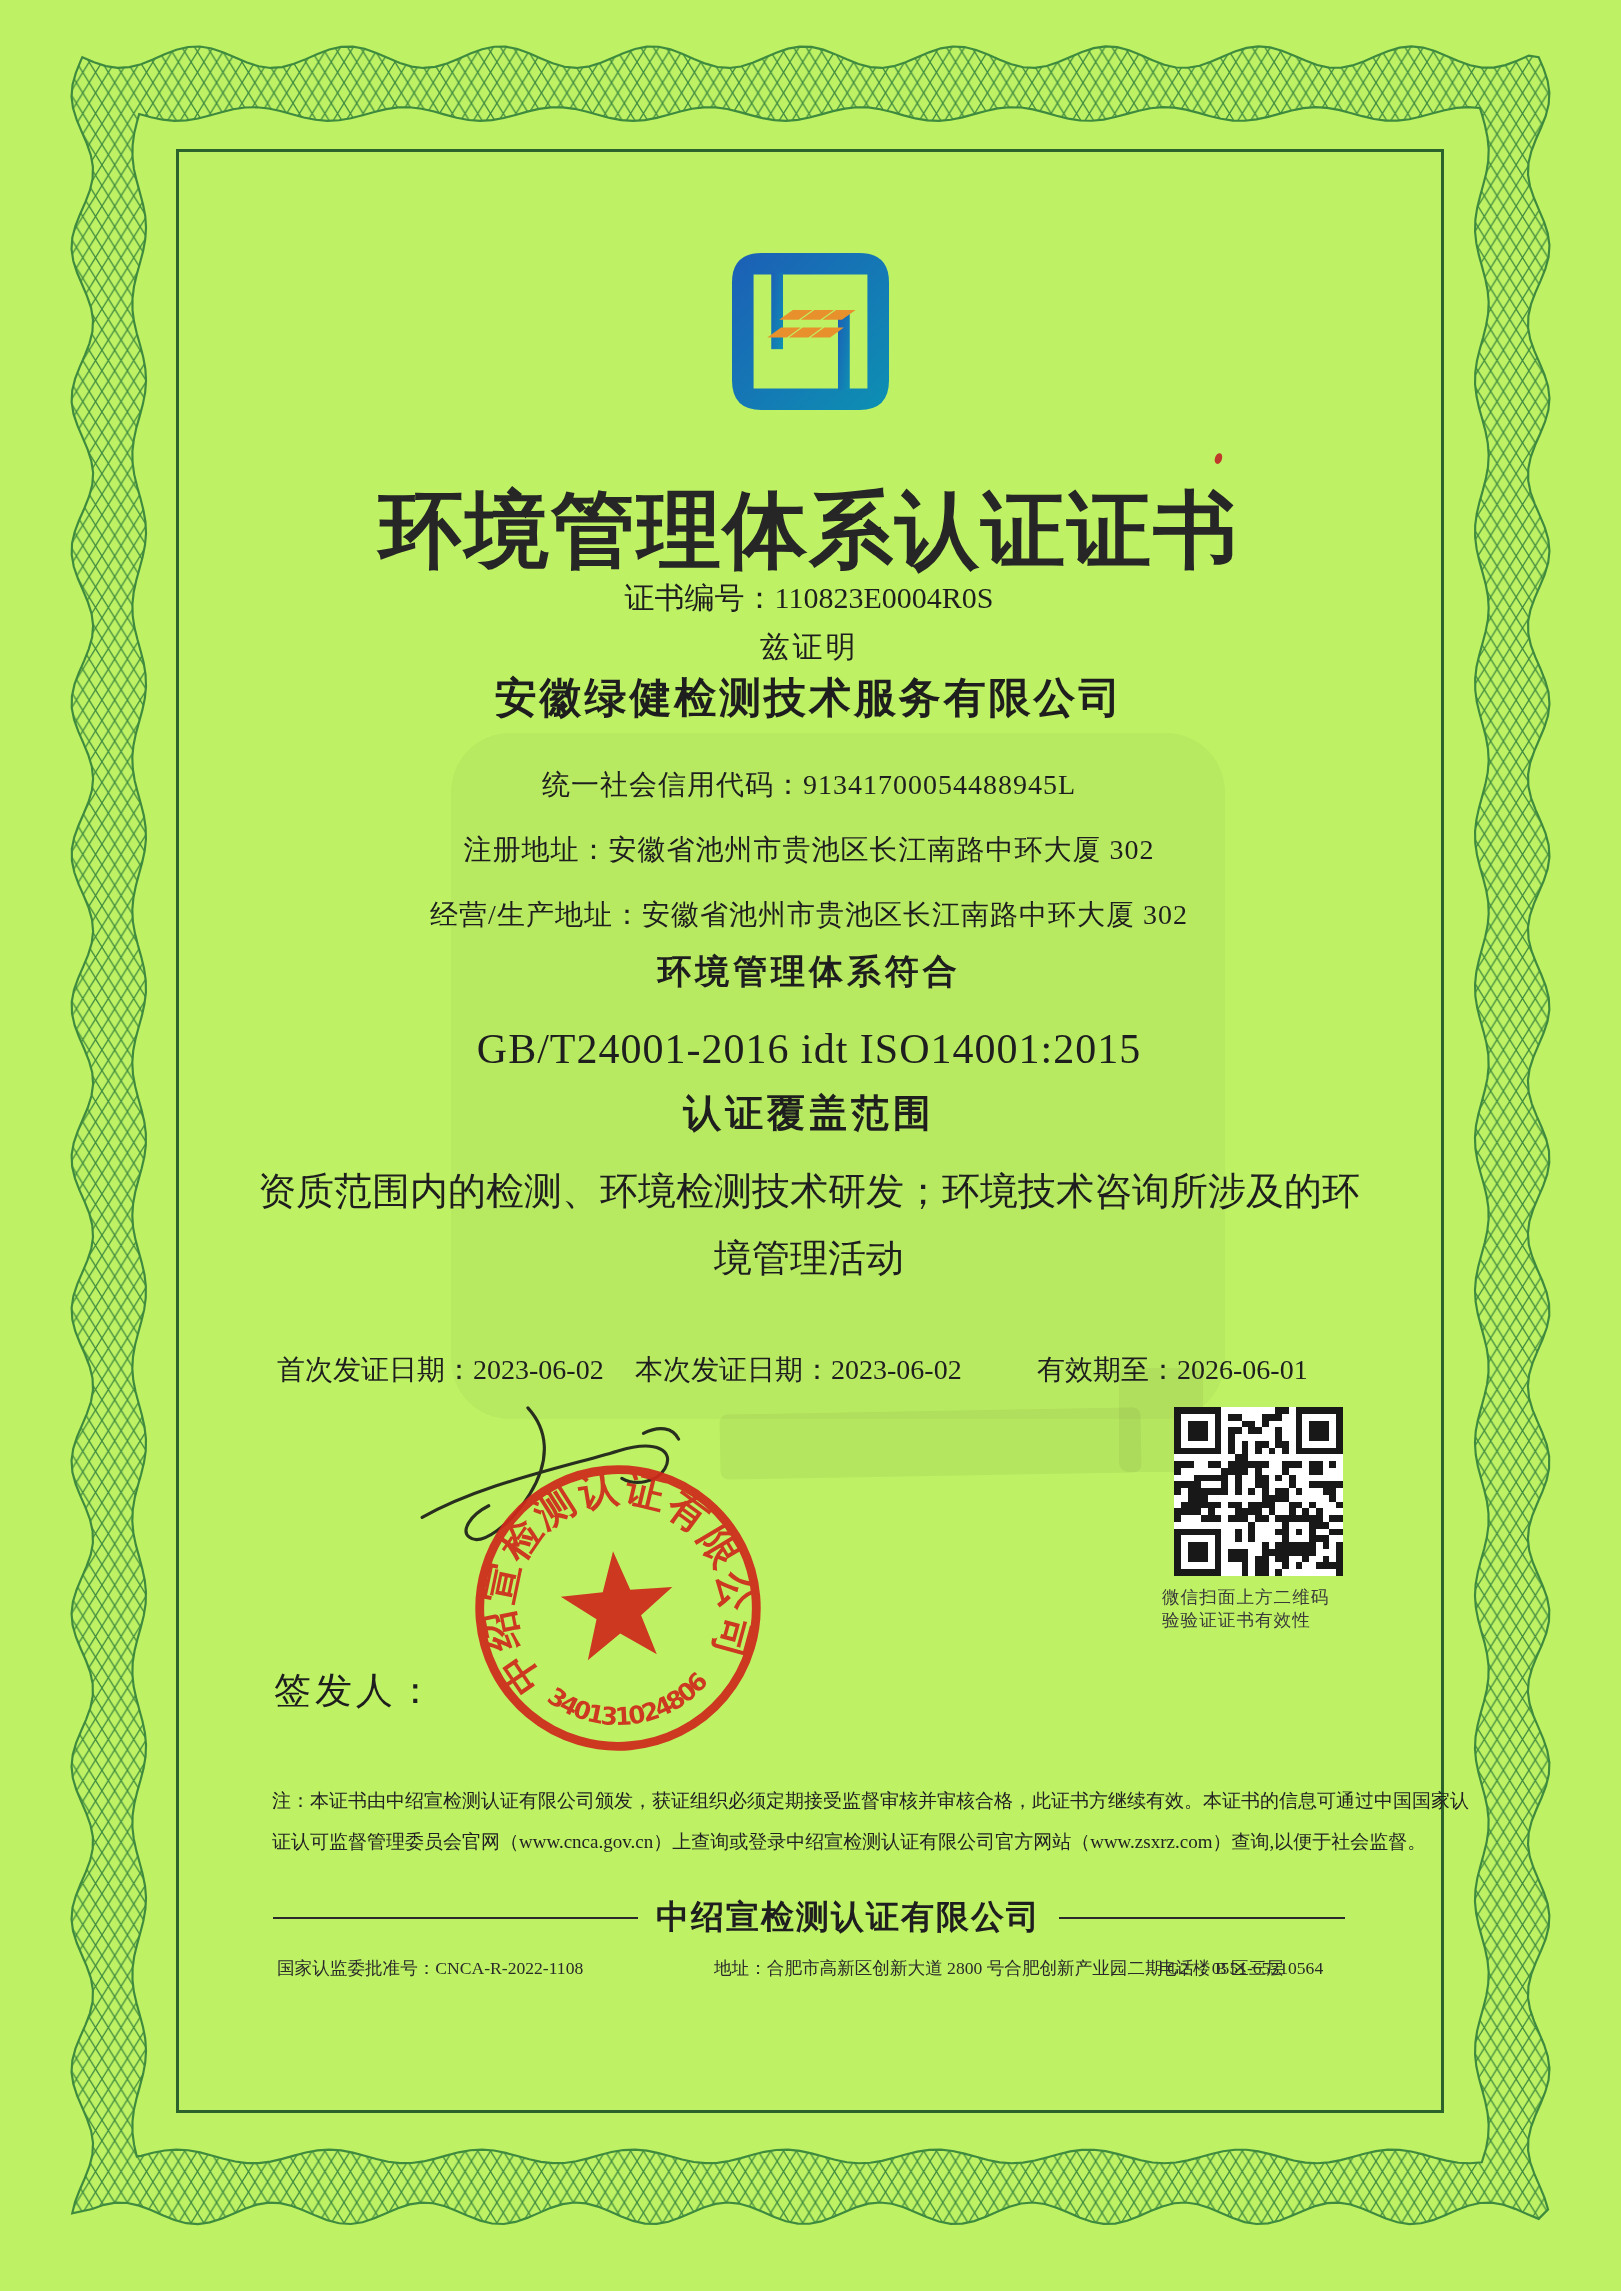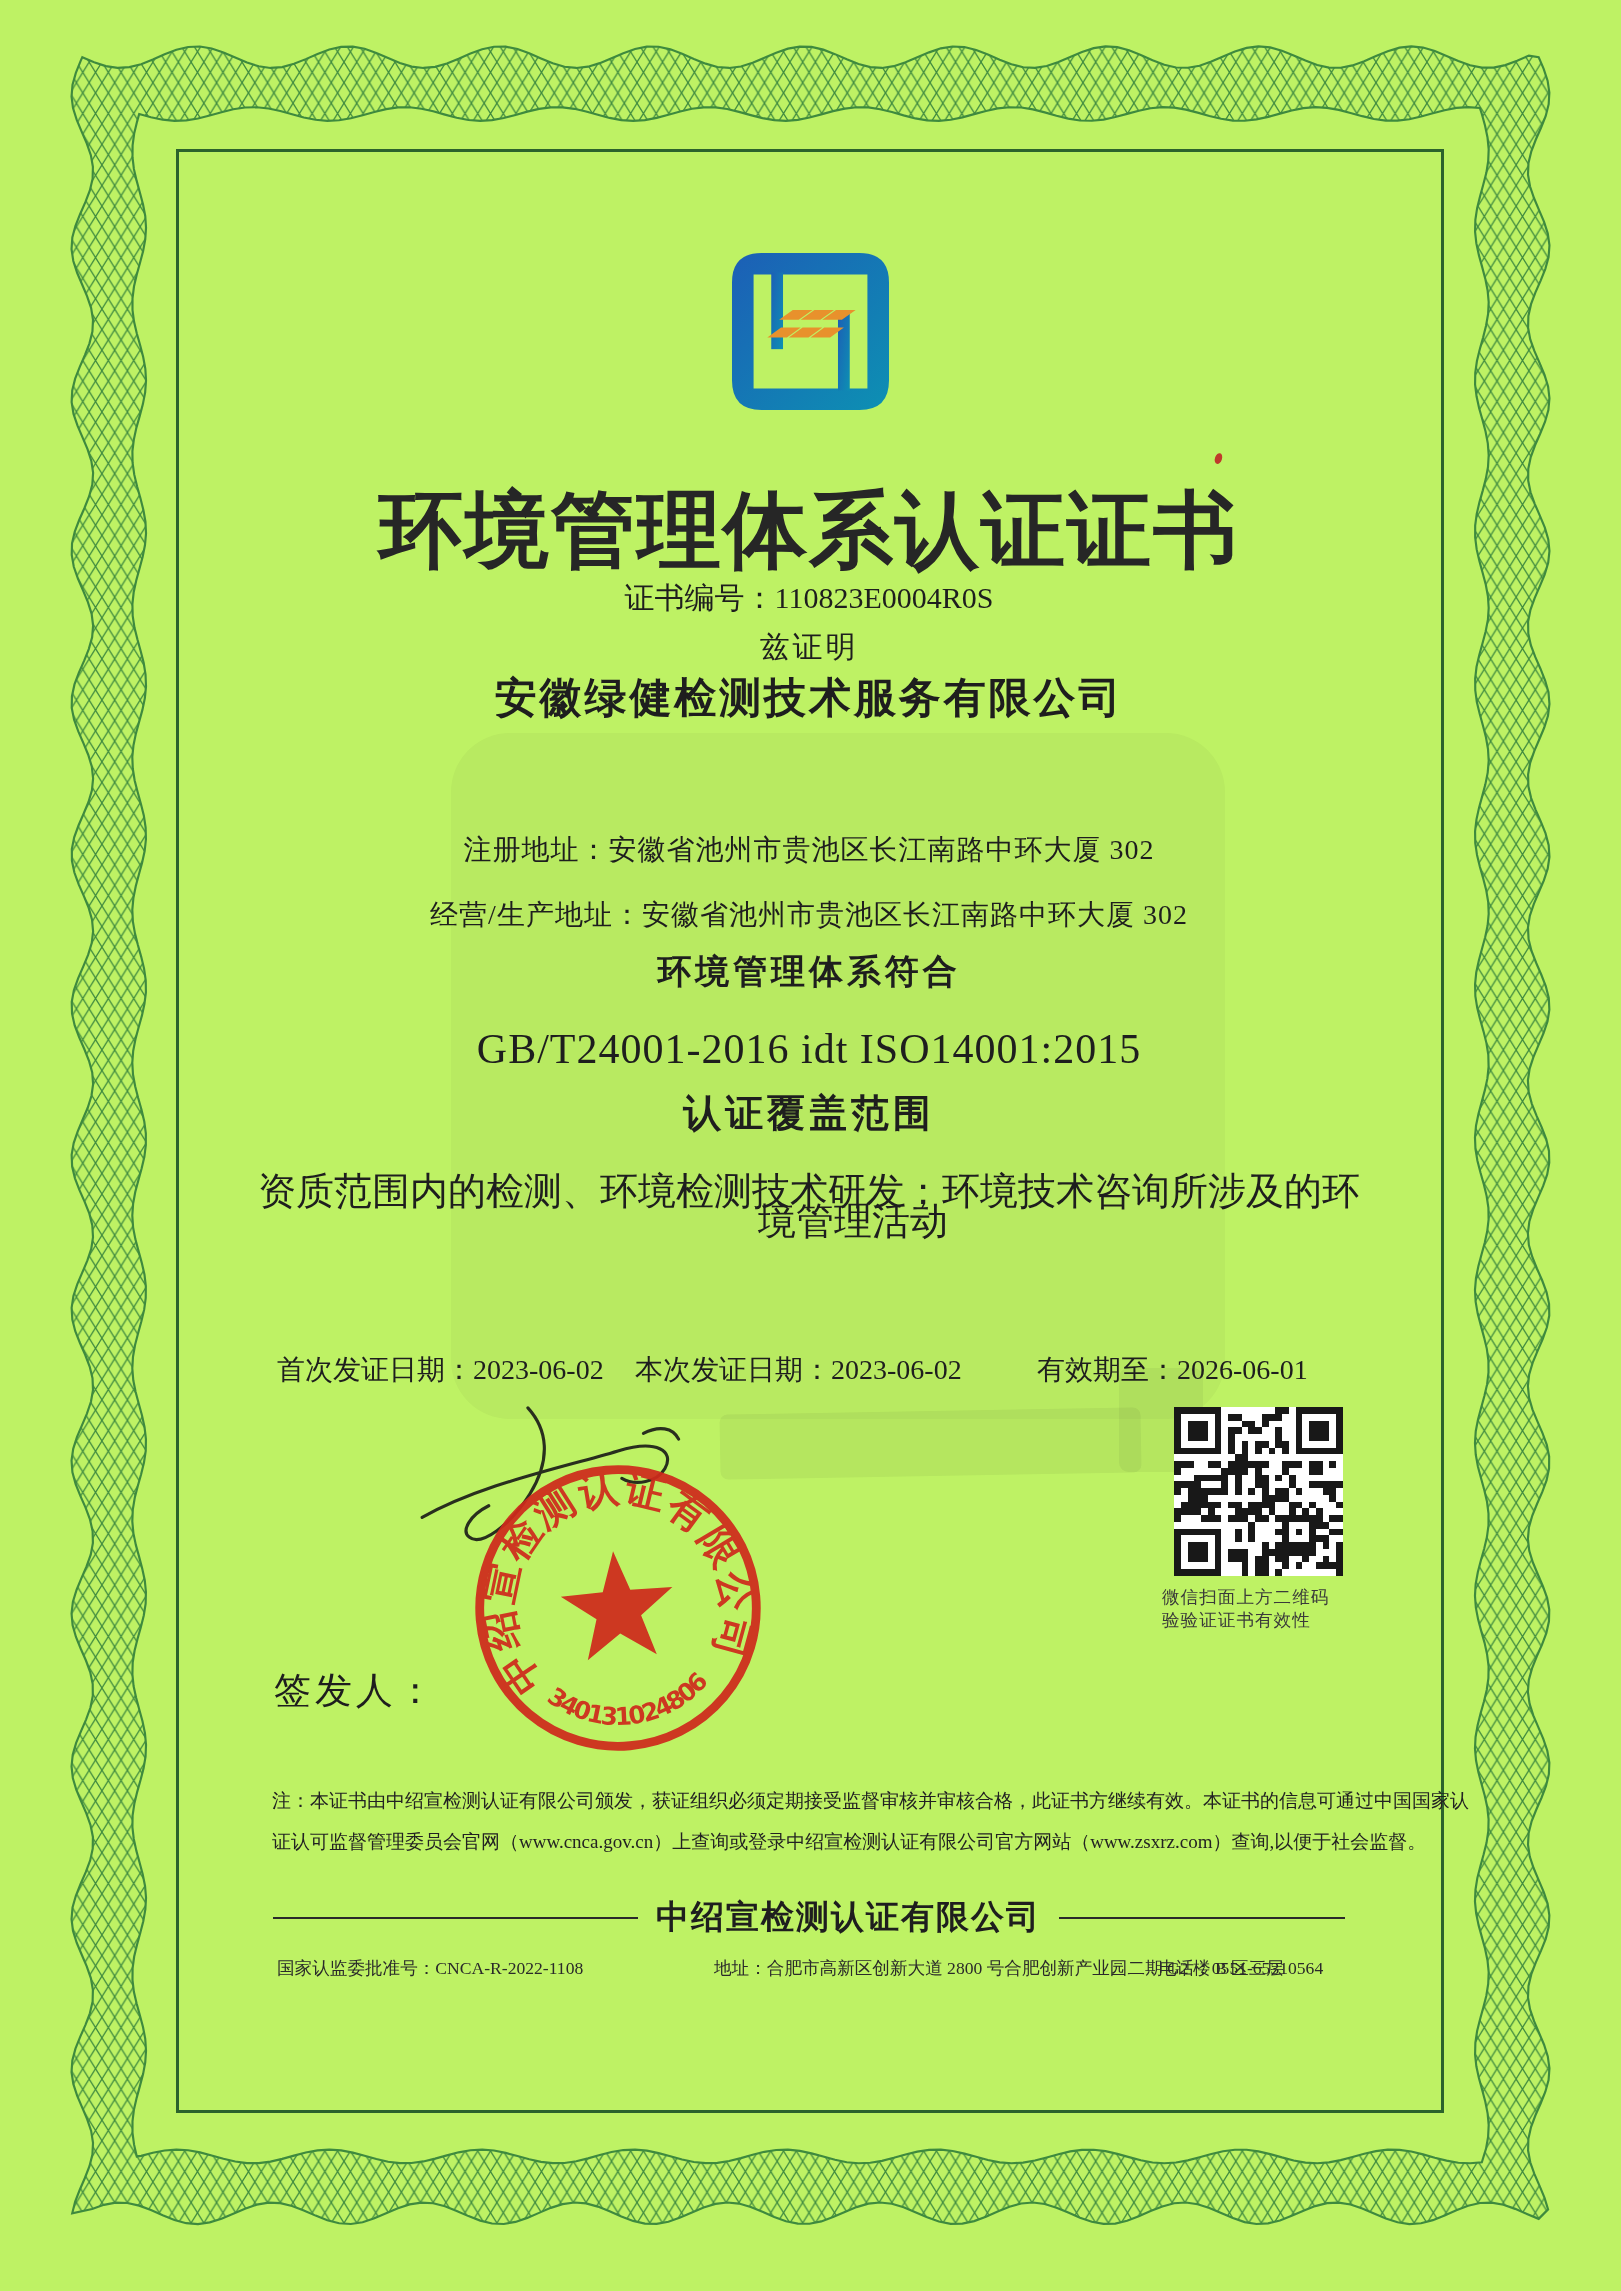--- a/index.html
+++ b/index.html
@@ -76,37 +76,40 @@
   <div class="abs center-block title" style="top:474px;">环境管理体系认证证书</div>
 
   <div class="abs center-block line-sm" style="top:578px;">
     <span>证书编号：</span><span>110823E0004R0S</span>
   </div>
 
   <div class="abs center-block line-sm" style="top:627px;letter-spacing:2.9px;">兹证明</div>
 
   <div class="abs center-block company" style="top:670px;">安徽绿健检测技术服务有限公司</div>
 
+  <div class="abs center-block info" style="top:766px;">
+    <span>统一社会信用代码：</span><span>91341700054488945L</span>
+  </div>
 
   <div class="abs center-block info" style="top:831px;">
     <span>注册地址：</span><span>安徽省池州市贵池区长江南路中环大厦 302</span>
   </div>
 
   <div class="abs center-block info" style="top:896px;">
     <span>经营/生产地址：</span><span>安徽省池州市贵池区长江南路中环大厦 302</span>
   </div>
 
   <div class="abs center-block conform" style="top:949px;">环境管理体系符合</div>
 
   <div class="abs center-block standard" style="top:1025px;">GB/T24001-2016 idt ISO14001:2015</div>
 
   <div class="abs center-block scopehead" style="top:1088px;">认证覆盖范围</div>
 
   <div class="abs center-block scope" style="top:1166px;">资质范围内的检测、环境检测技术研发；环境技术咨询所涉及的环</div>
-  <div class="abs center-block scope" style="top:1196px;margin-left:44px;">境管理活动</div>
+  <div class="abs center-block scope" style="top:1233px;">境管理活动</div>
 
   <div class="abs dates-row" style="left:0;top:1351px;width:1621px;height:39px;">
     <span class="item" style="left:277px;"><span>首次发证日期：</span><span>2023-06-02</span></span>
     <span class="item" style="left:635px;"><span>本次发证日期：</span><span>2023-06-02</span></span>
     <span class="item" style="left:1037px;"><span>有效期至：</span><span>2026-06-01</span></span>
   </div>
 
   <svg class="abs" style="left:1174px;top:1407px;" width="169" height="169" viewBox="0 0 25 25" shape-rendering="crispEdges">
     <rect width="25" height="25" fill="#ffffff"></rect>
       <g id="qr" fill="#181818">

